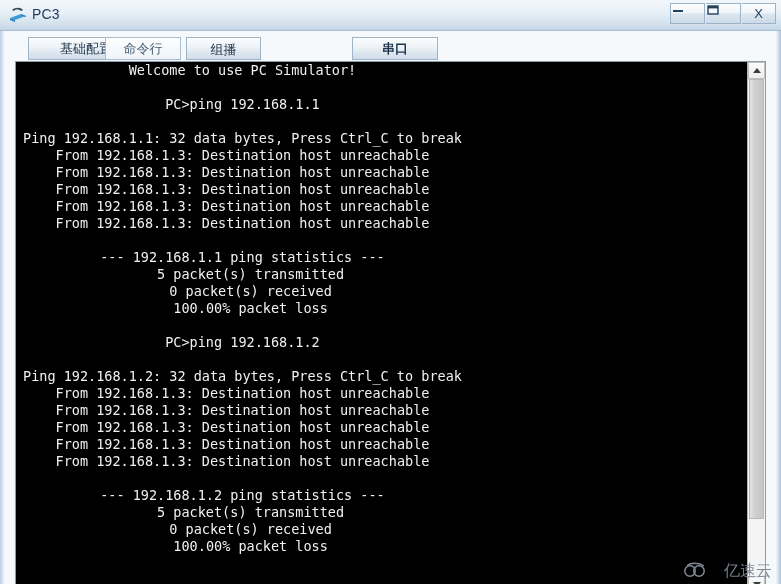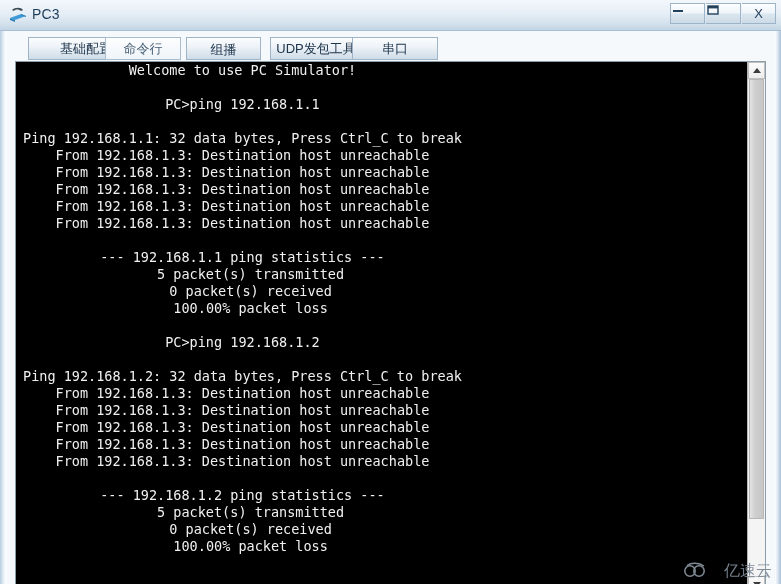--- a/index.html
+++ b/index.html
@@ -270,24 +270,21 @@
     <div id="tabstrip">
         <div class="tab" style="left: 22px; width: 88px; padding-left: 28px;">
           <span>基础配置</span>
         </div>
         <div class="tab active" style="left: 99px; width: 76px;">
           <span>命令行</span>
         </div>
         <div class="tab" style="left: 180px; width: 75px; align-items: flex-end;">
           <span>组播</span>
         </div>
-        <div class="tab" style="left: 264px; width: 92px;">
-          <span>UDP发包工具</span>
-        </div>
-        <div class="tab" style="left: 346px; width: 86px;">
+        <div class="tab" style="left: 346px; width: 86px; font-weight: bold;">
           <span>串口</span>
         </div>
       </div>
 
     <div id="terminal-wrap">
 
       <div id="terminal">
         <pre id="term-text">Welcome to use PC Simulator!
 
 PC&gt;ping 192.168.1.1

